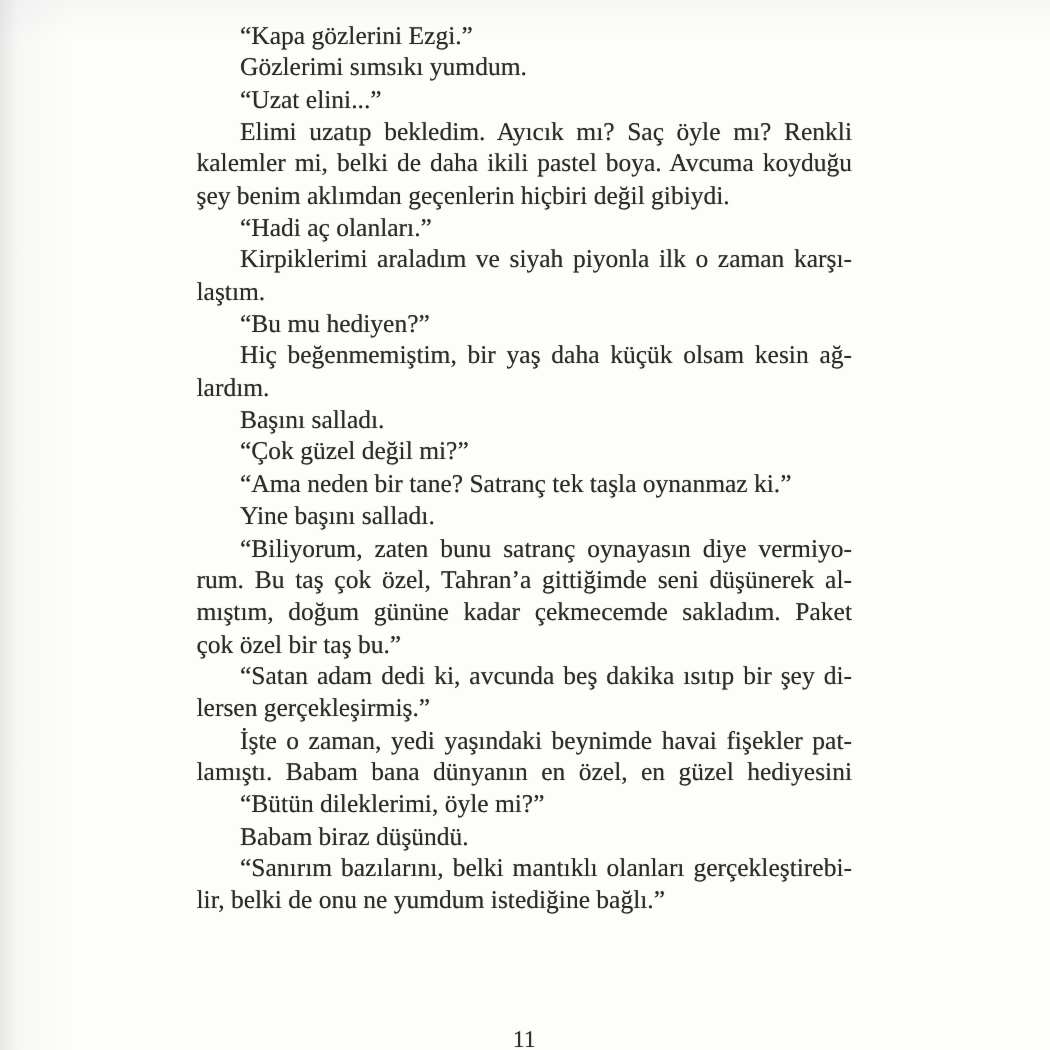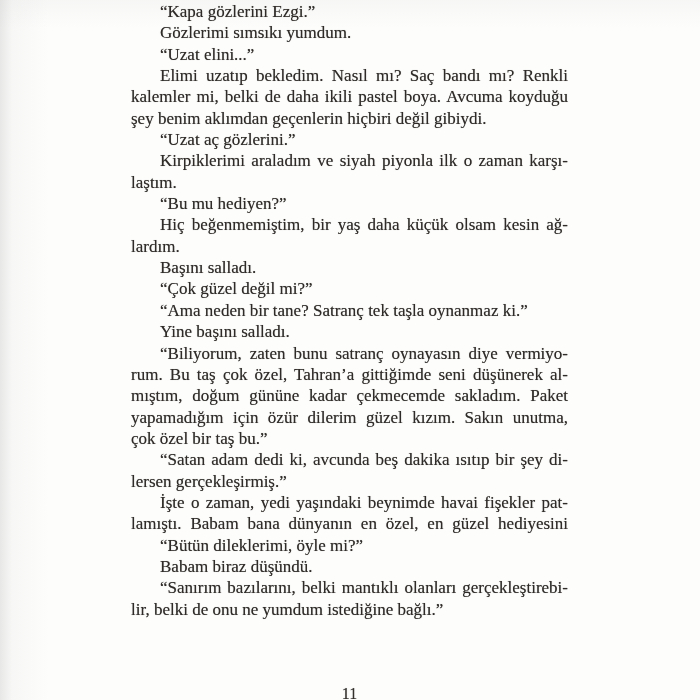--- a/index.html
+++ b/index.html
@@ -14,21 +14,21 @@
     overflow: hidden;
     font-family: "Liberation Serif", serif;
     background:
       linear-gradient(to right, rgba(185,185,185,0.32) 0px, rgba(215,215,215,0.16) 12px, rgba(255,255,255,0) 48px),
       linear-gradient(to bottom, rgba(220,220,220,0.20) 0px, rgba(255,255,255,0) 28px),
       #fdfdfc;
   }
   .text-block {
     position: absolute;
     left: 131px;
-    top: 1px;
+    top: 13px;
     width: 437px;
     color: #2e2b28;
     font-size: 17px;
     line-height: 21.35px;
     text-shadow: 0 0 0.7px rgba(46,43,40,0.55);
   }
   .line {
     box-sizing: border-box;
     width: 100%;
     min-height: 21.35px;
@@ -52,37 +52,36 @@
   }
 </style>
 </head>
 <body>
 
 <div class="page">
   <div class="text-block">
       <div class="line indent">“Kapa gözlerini Ezgi.”</div>
       <div class="line indent">Gözlerimi sımsıkı yumdum.</div>
       <div class="line indent">“Uzat elini...”</div>
-      <div class="line indent fill">Elimi uzatıp bekledim. Nasıl mı? Saç bandı mı? Renkli</div>
+      <div class="line indent fill">Elimi uzatıp bekledim. Ayıcık mı? Saç öyle mı? Renkli</div>
       <div class="line fill">kalemler mi, belki de daha ikili pastel boya. Avcuma koyduğu</div>
       <div class="line">şey benim aklımdan geçenlerin hiçbiri değil gibiydi.</div>
-      <div class="line indent">“Uzat aç gözlerini.”</div>
+      <div class="line indent">“Hadi aç olanları.”</div>
       <div class="line indent fill">Kirpiklerimi araladım ve siyah piyonla ilk o zaman karşı-</div>
       <div class="line">laştım.</div>
       <div class="line indent">“Bu mu hediyen?”</div>
       <div class="line indent fill">Hiç beğenmemiştim, bir yaş daha küçük olsam kesin ağ-</div>
       <div class="line">lardım.</div>
       <div class="line indent">Başını salladı.</div>
       <div class="line indent">“Çok güzel değil mi?”</div>
       <div class="line indent">“Ama neden bir tane? Satranç tek taşla oynanmaz ki.”</div>
       <div class="line indent">Yine başını salladı.</div>
       <div class="line indent fill">“Biliyorum, zaten bunu satranç oynayasın diye vermiyo-</div>
       <div class="line fill">rum. Bu taş çok özel, Tahran’a gittiğimde seni düşünerek al-</div>
       <div class="line fill">mıştım, doğum gününe kadar çekmecemde sakladım. Paket</div>
-      <div class="line fill">yapamadığım için özür dilerim güzel kızım. Sakın unutma,</div>
       <div class="line">çok özel bir taş bu.”</div>
       <div class="line indent fill">“Satan adam dedi ki, avcunda beş dakika ısıtıp bir şey di-</div>
       <div class="line">lersen gerçekleşirmiş.”</div>
       <div class="line indent fill">İşte o zaman, yedi yaşındaki beynimde havai fişekler pat-</div>
       <div class="line fill">lamıştı. Babam bana dünyanın en özel, en güzel hediyesini</div>
       <div class="line indent">“Bütün dileklerimi, öyle mi?”</div>
       <div class="line indent">Babam biraz düşündü.</div>
       <div class="line indent fill">“Sanırım bazılarını, belki mantıklı olanları gerçekleştirebi-</div>
       <div class="line">lir, belki de onu ne yumdum istediğine bağlı.”</div>
     </div>

